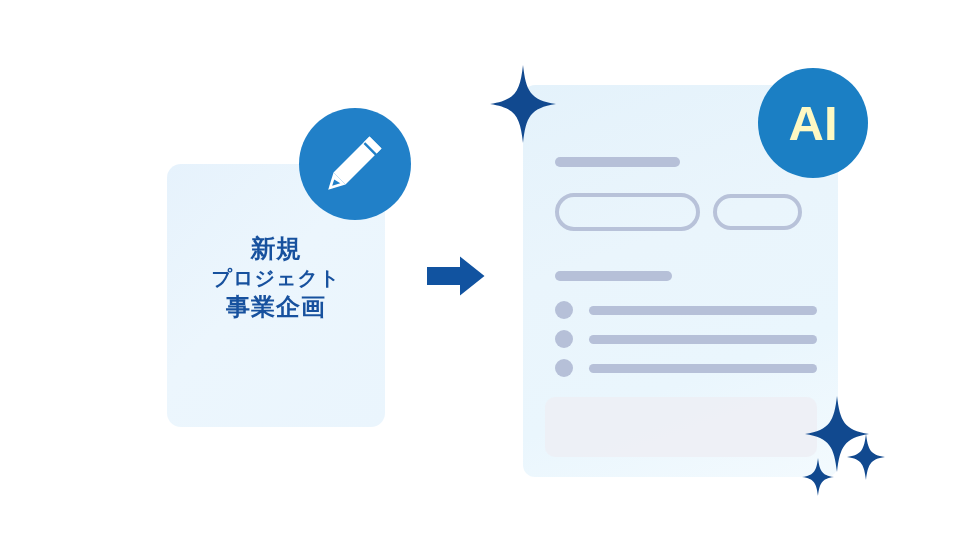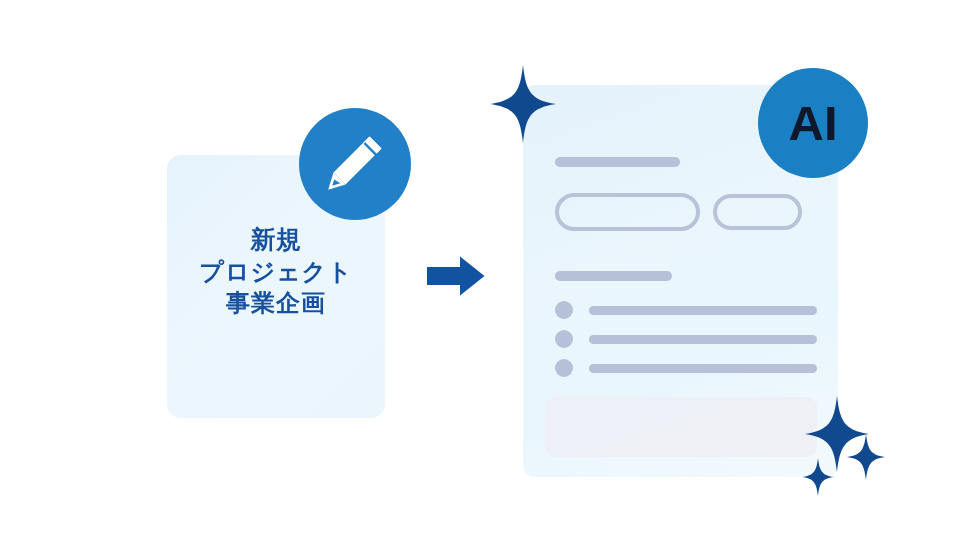--- a/index.html
+++ b/index.html
@@ -9,37 +9,37 @@
     position:relative;
     width:968px;height:545px;
     background:#ffffff;
     border-radius:14px;
     overflow:hidden;
   }
 
   
   #source-card{
     position:absolute;
-    left:167px;top:155px;
+    left:167px;top:164px;
     width:218px;height:263px;
     background:linear-gradient(135deg,#e6f2fc 0%,#ecf6fd 45%,#eaf5fd 100%);
     border-radius:14px;
   }
   #source-text{
     position:absolute;
     left:0;top:68px;
     width:218px;
     text-align:center;
     color:#17519e;
     font-weight:bold;
     line-height:1.30;
     letter-spacing:0.5px;
   }
   .src-line1{font-size:25px;display:block;}
-  .src-line2{font-size:24px;display:block;letter-spacing:1px;}
+  .src-line2{font-size:20px;display:block;letter-spacing:1px;}
   .src-line3{font-size:24px;display:block;letter-spacing:1px;}
 
   
   #pencil-badge{
     position:absolute;
     left:299px;top:108px;
     width:112px;height:112px;
     border-radius:50%;
     background:#2180c8;
   }
@@ -90,21 +90,21 @@
   
   #ai-badge{
     position:absolute;
     left:758px;top:68px;
     width:110px;height:110px;
     border-radius:50%;
     background:#1b7fc4;
     display:flex;align-items:center;justify-content:center;
   }
   #ai-badge-label{
-    color:#0f172a;
+    color:#fef9c3;
     font-size:49px;
     font-weight:bold;
     letter-spacing:0px;
     line-height:1;
     font-family:"Liberation Sans",sans-serif;
   }
 
   
   .sparkle{position:absolute;}
 </style>

